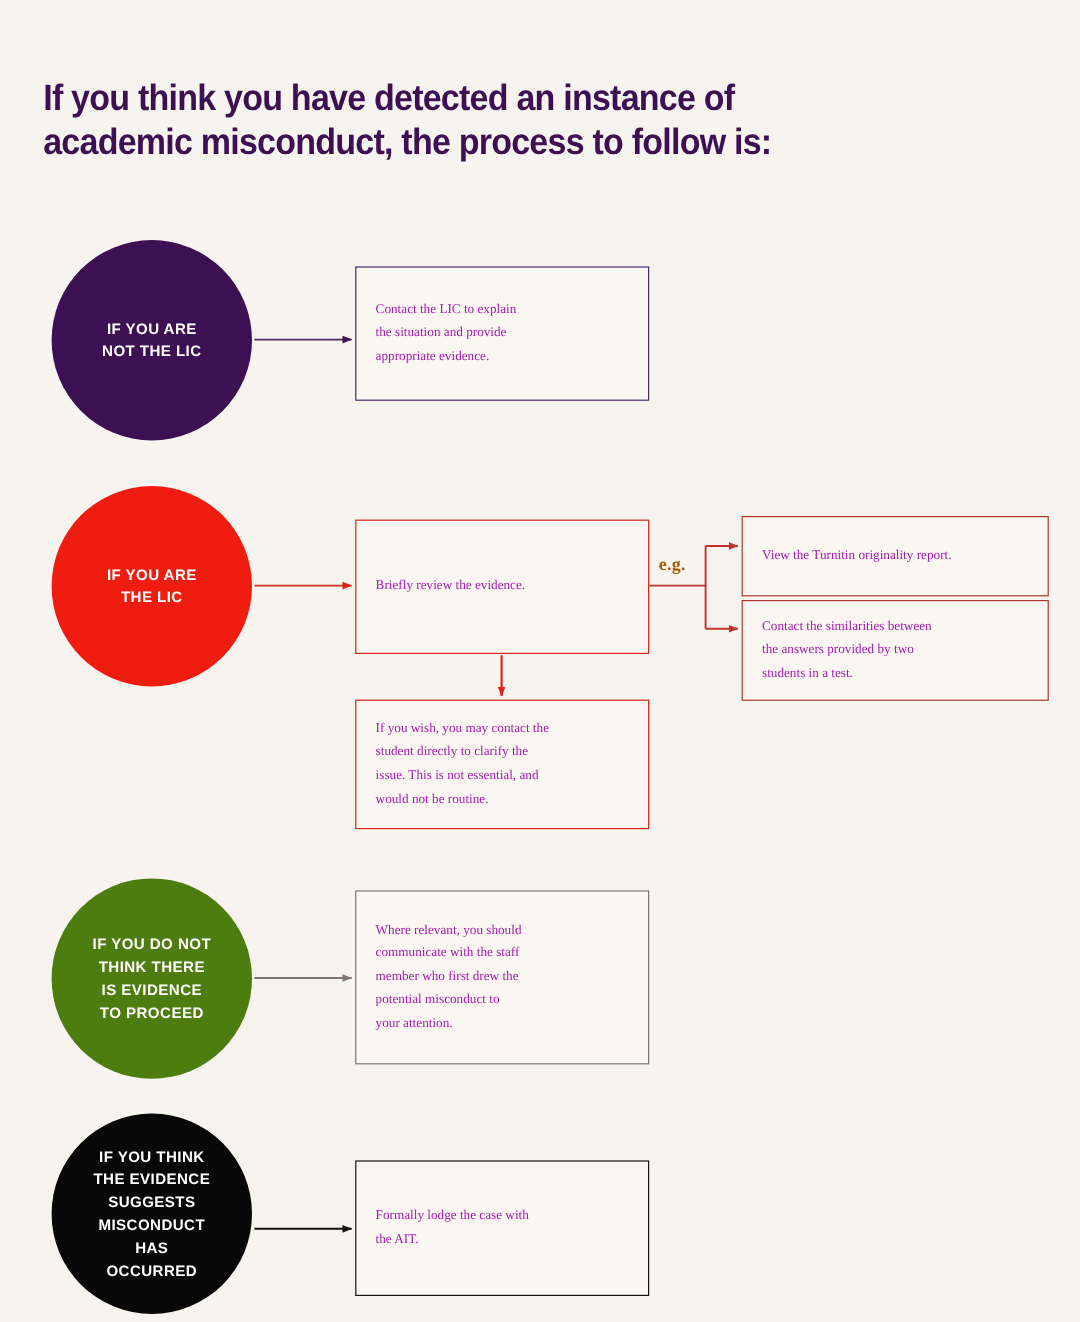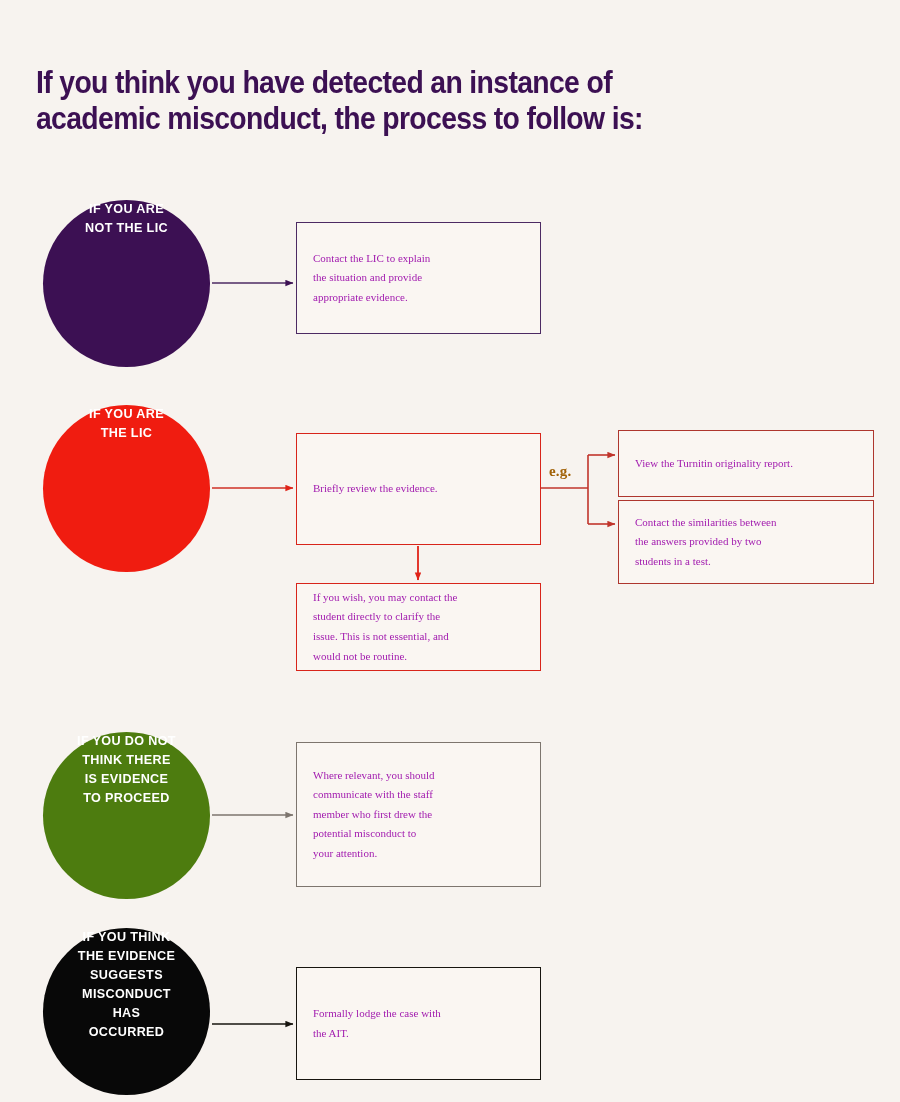--- a/index.html
+++ b/index.html
@@ -41,20 +41,21 @@
     white-space: nowrap;
   }
 
   
   .circle {
     position: absolute;
     width: 167px;
     height: 167px;
     border-radius: 50%;
     display: flex;
+    align-items: center;
     justify-content: center;
     text-align: center;
     box-sizing: border-box;
   }
   .circle .clabel {
     display: block;
     color: #ffffff;
     font-family: "Liberation Sans", sans-serif;
     font-weight: bold;
     font-size: 12.6px;
@@ -91,21 +92,21 @@
 
   #box-1 {
     left: 296px; top: 185px; width: 245px; height: 112px;
     border-width: 1.6px; border-color: #4c2a63;
   }
   #box-2 {
     left: 296px; top: 396px; width: 245px; height: 112px;
     border-width: 1.8px; border-color: #d8241a;
   }
   #box-3 {
-    left: 296px; top: 546px; width: 245px; height: 88px;
+    left: 296px; top: 546px; width: 245px; height: 108px;
     border-width: 1.8px; border-color: #d8241a;
   }
   #box-4 {
     left: 618px; top: 393px; width: 256px; height: 67px;
     border-width: 1.8px; border-color: #ae362e; text-align: right;
   }
   #box-5 {
     left: 618px; top: 463px; width: 256px; height: 84px;
     border-width: 1.8px; border-color: #ae362e;
   }

